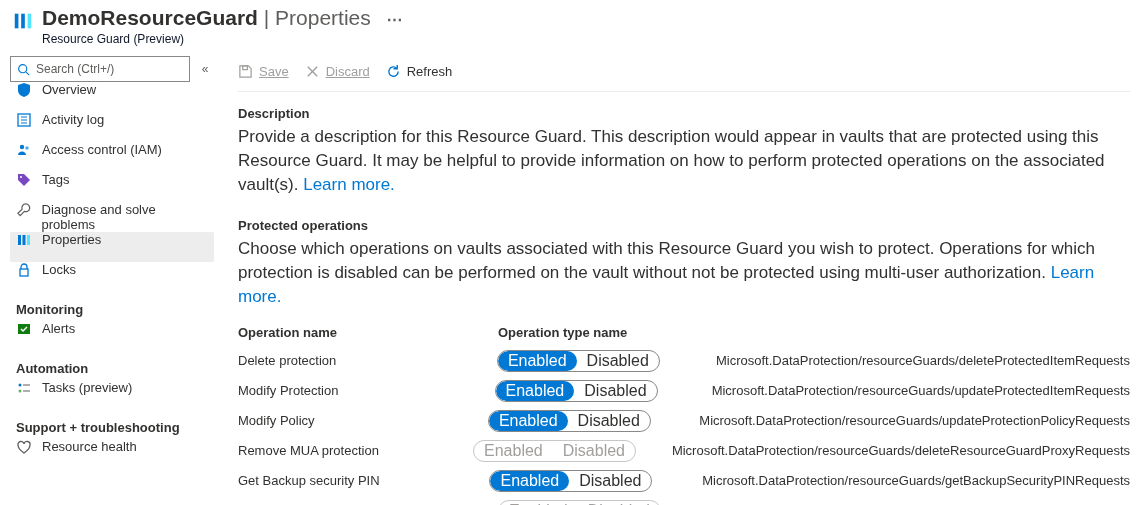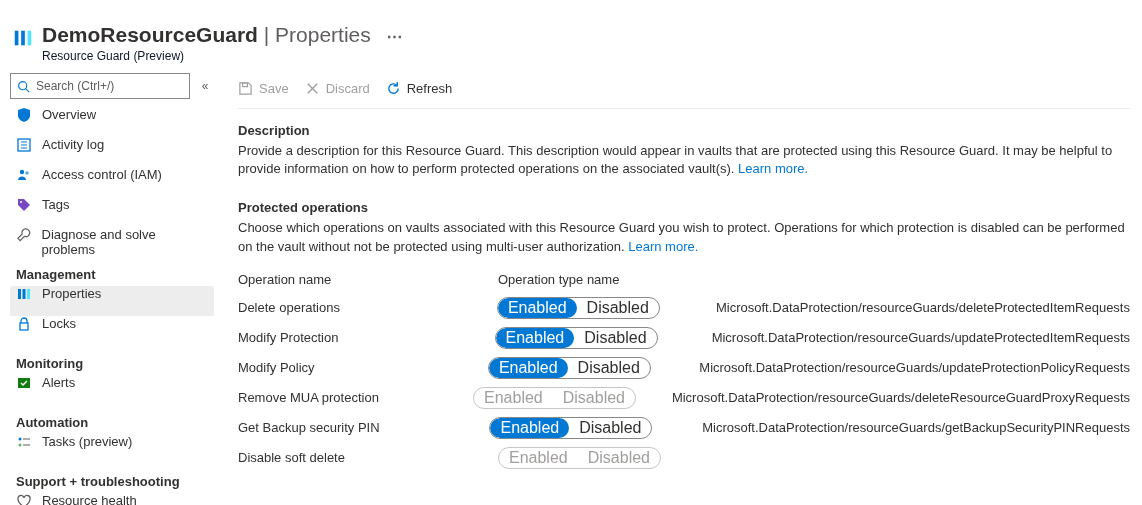--- a/index.html
+++ b/index.html
@@ -1,45 +1,45 @@
 <!DOCTYPE html>
 <html><head>
 <meta charset="utf-8">
 <style>
 * { box-sizing: border-box; margin: 0; padding: 0; }
 body { font-family: "Segoe UI", Arial, sans-serif; font-size: 13px; color: #323130; background: #fff; width: 1142px; }
-.header { padding: 23px 12px 6px 12px; display:flex; align-items:flex-start; }
+.header { padding: 6px 12px 6px 12px; display:flex; align-items:flex-start; }
 .header .logoicon { width: 22px; height: 22px; margin-right: 8px; margin-top:4px; }
 .header .title { font-size: 21px; font-weight: 600; color: #323130; }
 .header .subtitle { font-size: 12px; color: #0f172a; margin-top: 2px; }
 .header .pipe { font-weight: 400; color: #605e5c; }
 .header .dots { color: #605e5c; margin-left: 10px; font-size:16px; }
 .top { width:100%; }
 .body { display:flex; }
 .sidebar { width: 222px; flex: 0 0 222px; padding: 4px 8px 10px 10px; }
-.searchrow { display:flex; align-items:center; margin-bottom: 8px; }
+.searchrow { display:flex; align-items:center; }
 .searchbox { flex:1; border: 1px solid #8a8886; height: 26px; display:flex; align-items:center; padding: 0 6px; font-size:12px; color:#605e5c; }
 .searchbox svg { width:13px; height:13px; margin-right:6px; }
 .collapsebtn { width: 18px; text-align:center; color:#605e5c; margin-left:6px; font-size:12px; }
 .navitem { display:flex; height: 30px; padding: 0 6px; font-size: 13px; color:#323130; cursor:pointer; border-radius:2px; }
 .navitem.selected { background: #ededed; font-weight:400; }
 .navitem .navicon { width: 16px; height:16px; margin-right: 10px; display:flex; align-items:center; justify-content:center; }
 .navgroup { font-size: 13px; font-weight:600; color:#323130; padding: 10px 6px 4px 6px; }
 .main { flex:1; padding: 0 12px 20px 16px; overflow:hidden; }
 .toolbar { display:flex; align-items:center; height: 40px; border-bottom: 1px solid #edebe9; margin-bottom: 14px; }
 .toolbtn { display:flex; align-items:center; margin-right: 16px; font-size:13px; color:#323130; }
-.toolbtn.disabled { color:#a19f9d; }
+.toolbtn.disabled { color:#a19f9d;text-decoration:underline; }
 .toolbtn .ticon { width:15px; height:15px; margin-right:6px; display:flex; align-items:center; justify-content:center; }
 .sectitle { font-weight:600; font-size:13px; margin-bottom:4px; }
-.sectext { font-size:13px; color:#323130; line-height:1.4; }
+.sectext { font-size:17px; color:#323130; line-height:1.4; }
 .link { color:#0078d4; cursor:pointer; }
 .descbox { border:1px solid #8a8886; height:28px; width:360px; display:flex; align-items:center; padding:0 8px; font-size:12px; color:#323130; margin-top:10px; }
 .section { margin-bottom: 22px; }
 .table { width:100%; margin-top:10px; }
-.thead { display:flex; font-weight:400; font-size:13px; padding: 6px 0; border-bottom:0; }
+.thead { display:flex; font-weight:700; font-size:13px; padding: 6px 0; border-bottom:0; }
 .col-op { width: 260px; }
 .col-status { width: 220px; }
 .col-type { flex:1; }
 .trow { display:flex; align-items:center; height: 30px; font-size:13px; }
 .toggle { display:inline-flex; border:1px solid #8a8886; border-radius: 14px; overflow:hidden; height:22px; font-size:16px; }
 .toggle .seg { padding: 2px 10px; display:flex; align-items:center; color:#323130; }
 .toggle .seg.on { background:#0078d4; color:#fff; border-radius:12px; }
 .toggle.locked .seg { color:#a19f9d; }
 .toggle.locked { border-color:#c8c6c4; }
 </style>
@@ -118,21 +118,20 @@
           </div>
           <div class="navitem">
             <span class="navicon">
               <svg viewBox="0 0 16 16">
                 <path d="M10 2a4 4 0 0 0-3.7 5.4L2 11.7 4.3 14l4.3-4.3A4 4 0 1 0 10 2z" fill="none" stroke="#605e5c" stroke-width="1.3"></path>
               </svg>
             </span>
             <span>Diagnose and solve problems</span>
           </div>
         </div>
-      <div class="navgroup">Management</div>
       <div id="nav-mgmt">
           <div class="navitem selected">
             <span class="navicon">
               <svg viewBox="0 0 16 16">
                 <rect x="2" y="3" width="3" height="10" fill="#0078d4"></rect>
                 <rect x="6.5" y="3" width="3" height="10" fill="#0078d4"></rect>
                 <rect x="11" y="3" width="3" height="10" fill="#50e6ff"></rect>
               </svg>
             </span>
             <span>Properties</span>
@@ -229,21 +228,21 @@
         <div class="sectext">
           <span>Choose which operations on vaults associated with this Resource Guard you wish to protect. Operations for which protection is disabled can be performed on the vault without not be protected using multi-user authorization. </span><span class="link">Learn more.</span>
         </div>
         <div class="table">
           <div class="thead">
             <div class="col-op">Operation name</div>
             <div class="col-type">Operation type name</div>
           </div>
           <div id="op-rows">
               <div class="trow">
-                <div class="col-op">Delete operations</div>
+                <div class="col-op">Delete protection</div>
                 <div class="col-status"><span class="toggle">
                     <span class="seg on">Enabled</span>
                     <span class="seg">Disabled</span>
                   </span></div>
                 <div class="col-type">Microsoft.DataProtection/resourceGuards/deleteProtectedItemRequests</div>
               </div>
               <div class="trow">
                 <div class="col-op">Modify Protection</div>
                 <div class="col-status"><span class="toggle">
                     <span class="seg on">Enabled</span>

